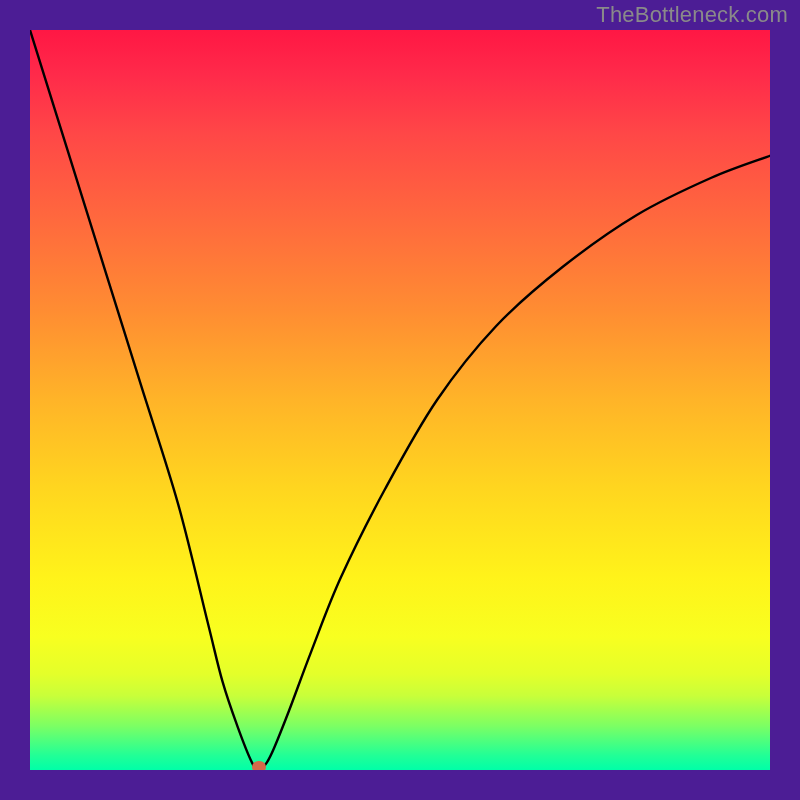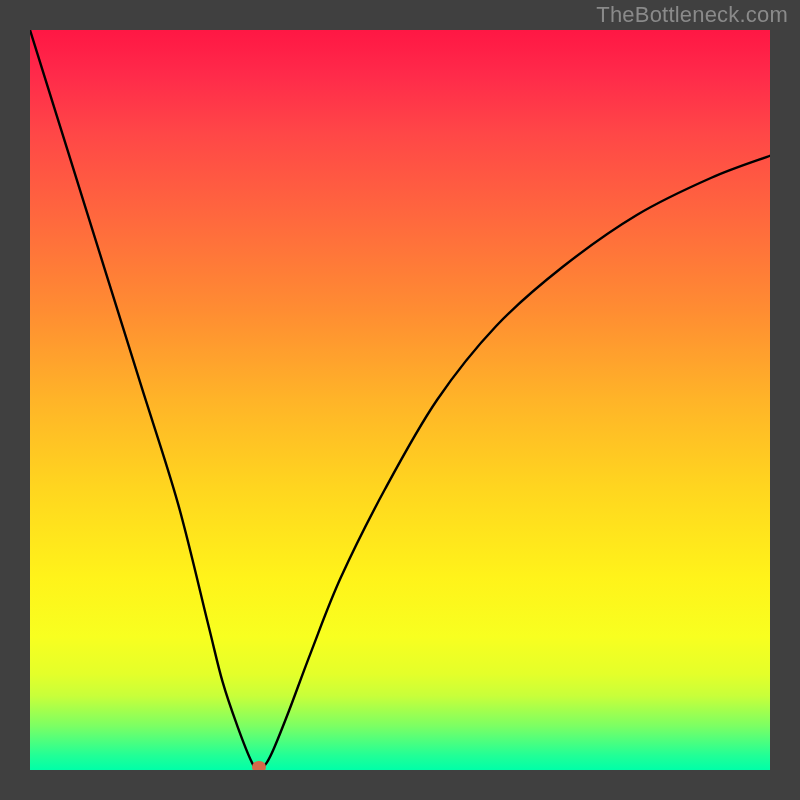--- a/index.html
+++ b/index.html
@@ -10,21 +10,21 @@
     overflow: hidden;
     background: #000;
     font-family: Arial, Helvetica, sans-serif;
   }
   .frame {
     position: absolute;
     top: 0;
     left: 0;
     width: 800px;
     height: 800px;
-    background: #404040;
+    background: #4c1d95;
   }
   .watermark {
     position: absolute;
     top: 2px;
     right: 12px;
     color: #8a8a8a;
     font-size: 22px;
     font-weight: 400;
     letter-spacing: 0.2px;
     z-index: 20;

